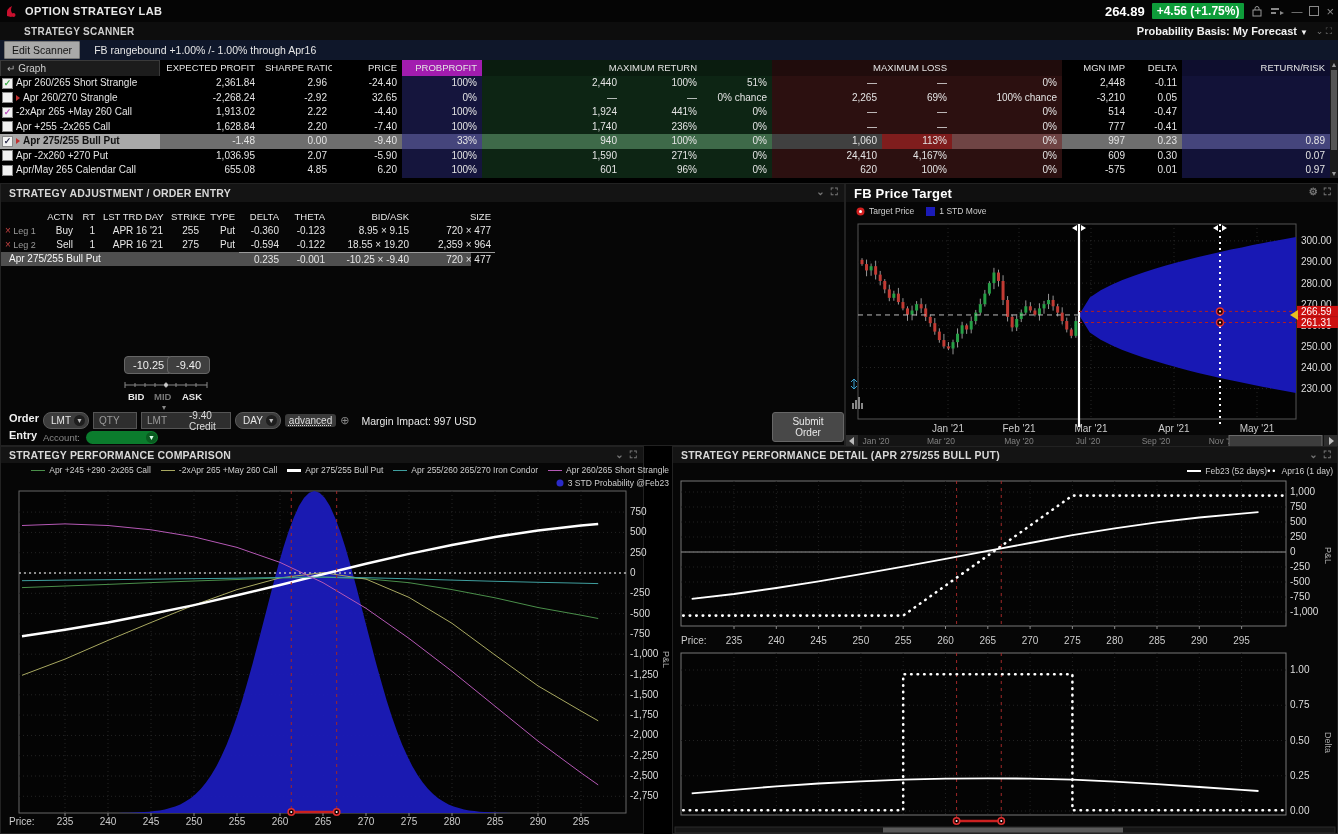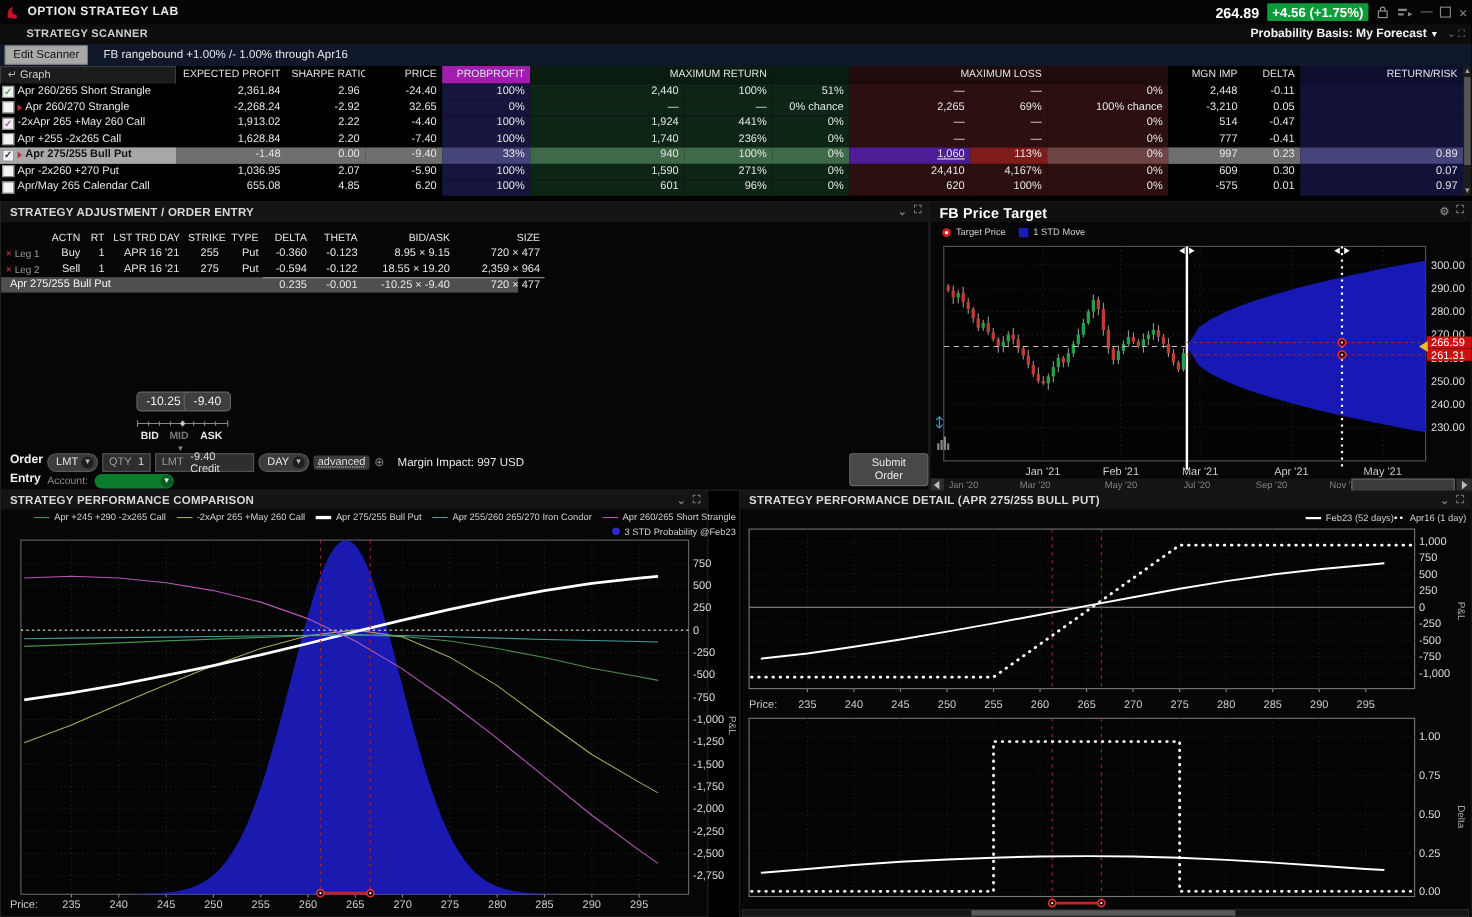--- a/index.html
+++ b/index.html
@@ -40,21 +40,21 @@
   .oe-grid{position:absolute;left:0;top:26px;width:470px;font-size:10px;}
   .oe-row{display:grid;grid-template-columns:36px 40px 22px 68px 36px 36px 44px 46px 84px 82px;height:14px;line-height:14px;}
   .oe-h{color:#8a8a8a;font-size:9.5px;}
   .oe-c{text-align:right;padding:0 4px;color:#e6e6e6;white-space:nowrap;}
   .oe-sum{background:#4f4f4f;}
   .oe-topline{border-top:1px solid #9a9a9a;}
   .pricebtn{position:absolute;background:#3f3f3f;border:1px solid #666;border-radius:4px;color:#eee;font-size:11px;padding:2px 8px;}
   .bidmid{position:absolute;font-size:9.5px;font-weight:bold;color:#e8e8e8;}
   .pill{display:inline-flex;align-items:center;background:#3c3c3c;border:1px solid #5a5a5a;border-radius:8px;padding:0 3px 0 7px;height:15px;font-size:10px;color:#e8e8e8;gap:3px;}
   .pill .dd{width:11px;height:11px;border-radius:50%;background:#1e1e1e;color:#bbb;font-size:7px;display:flex;align-items:center;justify-content:center;}
-  .obox{display:inline-flex;align-items:center;background:#2e2e2e;border:1px solid #555;height:15px;font-size:10px;padding:0 5px;gap:6px;}
+  .obox{display:inline-flex;align-items:center;background:#2e2e2e;border:1px solid #555;height:15px;font-size:10px;padding:0 5px;gap:22px;}
   .obox .lab{color:#9a9a9a;}
   .submit-btn{position:absolute;background:#484848;border:1px solid #666;border-radius:3px;color:#e8e8e8;font-size:10px;padding:3px 10px;}
   .acct{display:inline-flex;align-items:center;background:#0b7c2d;border-radius:7px;height:13px;width:72px;position:relative;}
   .acct .dd{position:absolute;right:1px;width:11px;height:11px;border-radius:50%;background:#0a5c20;color:#dfe;font-size:7px;display:flex;align-items:center;justify-content:center;}
   
   .leg-item{display:flex;align-items:center;gap:4px;font-size:8.5px;color:#cfcfcf;white-space:nowrap;}
   .leg-dash{width:14px;height:0;border-top:1px solid;}
   .ddbox{display:inline-flex;align-items:center;justify-content:space-between;background:#3c3c3c;border:1px solid #5f5f5f;color:#eee;font-weight:bold;font-size:10px;padding:0 4px;height:15px;}
   svg text{font-family:"Liberation Sans",sans-serif;}
 </style>
@@ -195,21 +195,21 @@
           <span class="mark"></span>
           <span style="white-space: nowrap; font-weight: bold;">Apr 275/255 Bull Put</span>
         </div>
         <div class="cell " style="background: rgb(110, 110, 110);">-1.48</div>
         <div class="cell " style="background: rgb(110, 110, 110);">0.00</div>
         <div class="cell " style="background: rgb(110, 110, 110);">-9.40</div>
         <div class="cell c-nav" style="background: rgb(69, 69, 124);">33%</div>
         <div class="cell c-grn" style="background: rgb(62, 106, 73);">940</div>
         <div class="cell c-grn" style="background: rgb(62, 106, 73);">100%</div>
         <div class="cell c-grn" style="background: rgb(62, 106, 73);">0%</div>
-        <div class="cell c-red" style="background: #4c1d95; text-decoration: underline;">1,060</div>
+        <div class="cell c-red" style="background: #404040;">1,060</div>
         <div class="cell c-red" style="background: #7f1d1d;">113%</div>
         <div class="cell c-red" style="background: rgb(111, 68, 68);">0%</div>
         <div class="cell " style="background: rgb(110, 110, 110);">997</div>
         <div class="cell " style="background: rgb(110, 110, 110);">0.23</div>
         <div class="cell c-rr" style="background: rgb(69, 69, 124);">0.89</div>
       </div>
       <div class="srow">
         <div class="cname">
           <span class="cb"></span>
           <span style="white-space: nowrap;">Apr -2x260 +270 Put</span>

